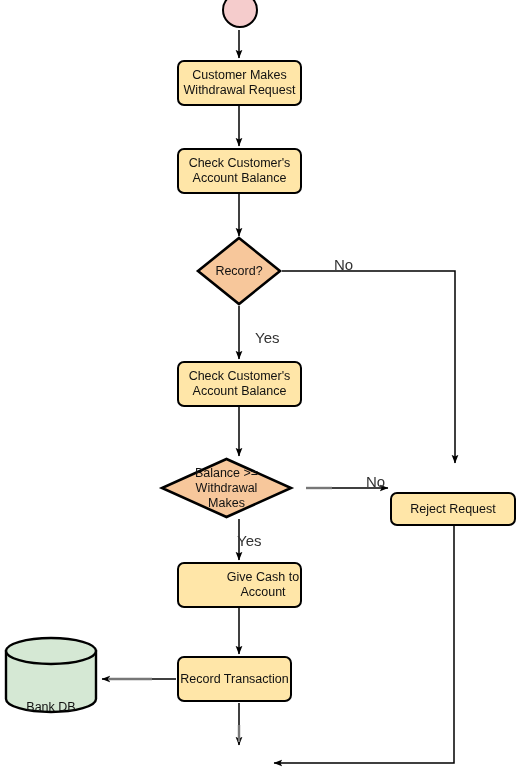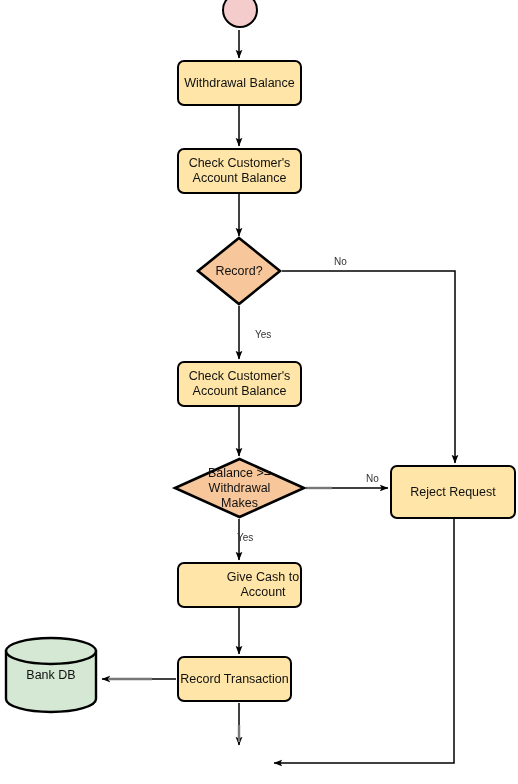--- a/index.html
+++ b/index.html
@@ -84,30 +84,30 @@
     top: 0;
     overflow: visible;
   }
   .db-label {
     position: absolute;
     left: 0;
     top: 0;
     width: 100%;
     height: 100%;
     display: flex;
-    align-items: center;
+    align-items: flex-end;
     justify-content: center;
     text-align: center;
     font-size: 12.5px;
     color: #111111;
     pointer-events: none;
   }
   .edge-label {
     position: absolute;
-    font-size: 10px;
+    font-size: 15px;
     color: #333333;
     z-index: 4;
     white-space: nowrap;
     padding-left: 24px;
   }
 </style>
 </head>
 <body>
 
 <div id="canvas">
@@ -149,21 +149,22 @@
 
     <path d="M 454 513 L 454 763 L 274 763" stroke="#000000" stroke-width="1.5" fill="none" marker-end="url(#arrowBlack)"></path>
   </svg>
 
   <div class="node terminator-circle" style="left:222px; top:-8px; width:36px; height:36px;">
     <span></span>
   </div>
 
   <div class="node process" style="left:177px; top:60px; width:125px; height:46px;">
     <div>
-      <div>Withdrawal Balance</div>
+      <div>Customer Makes</div>
+      <div>Withdrawal Request</div>
     </div>
   </div>
 
   <div class="node process" style="left:177px; top:148px; width:125px; height:46px;">
     <div>
       <div>Check Customer's</div>
       <div>Account Balance</div>
     </div>
   </div>
 
@@ -176,34 +177,34 @@
     </div>
   </div>
 
   <div class="node process" style="left:177px; top:361px; width:125px; height:46px;">
     <div>
       <div>Check Customer's</div>
       <div>Account Balance</div>
     </div>
   </div>
 
-  <div class="decision-wrap" style="left:173px; top:457px; width:133px; height:62px;">
+  <div class="decision-wrap" style="left:160px; top:457px; width:133px; height:62px;">
     <svg width="133" height="62" viewBox="0 0 133 62" xmlns="http://www.w3.org/2000/svg">
       <polygon points="66.5,2 131,31 66.5,60 2,31" fill="#F7C79B" stroke="#000000" stroke-width="2.6"></polygon>
     </svg>
     <div class="decision-label">
       <div>
         <div>Balance &gt;=</div>
         <div>Withdrawal</div>
         <div>Makes</div>
       </div>
     </div>
   </div>
 
-  <div class="node process" style="left:390px; top:465px; width:126px; height:54px;">
+  <div class="node process" style="left:390px; top:492px; width:126px; height:34px;">
     <span>Reject Request</span>
   </div>
 
   <div class="node process" style="left:177px; top:562px; width:125px; height:46px;padding-left:47px;">
     <div>
       <div>Give Cash to</div>
       <div>Account</div>
     </div>
   </div>
 

